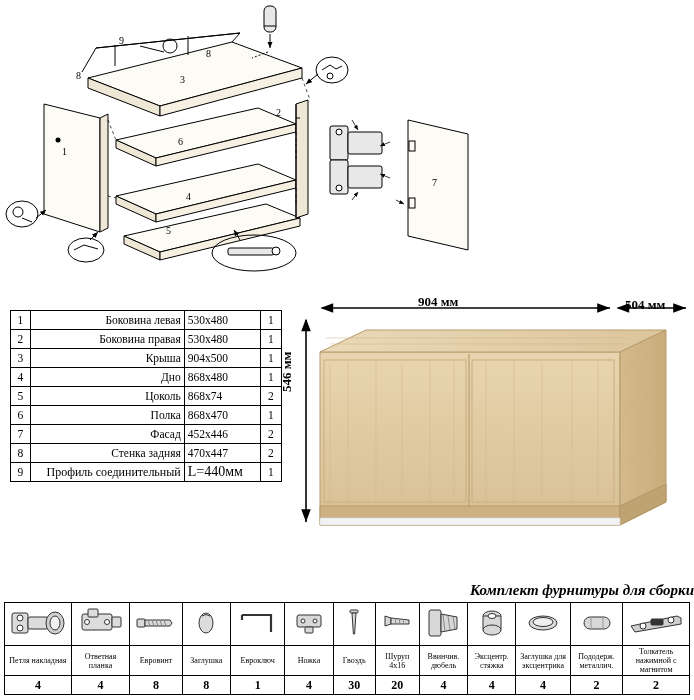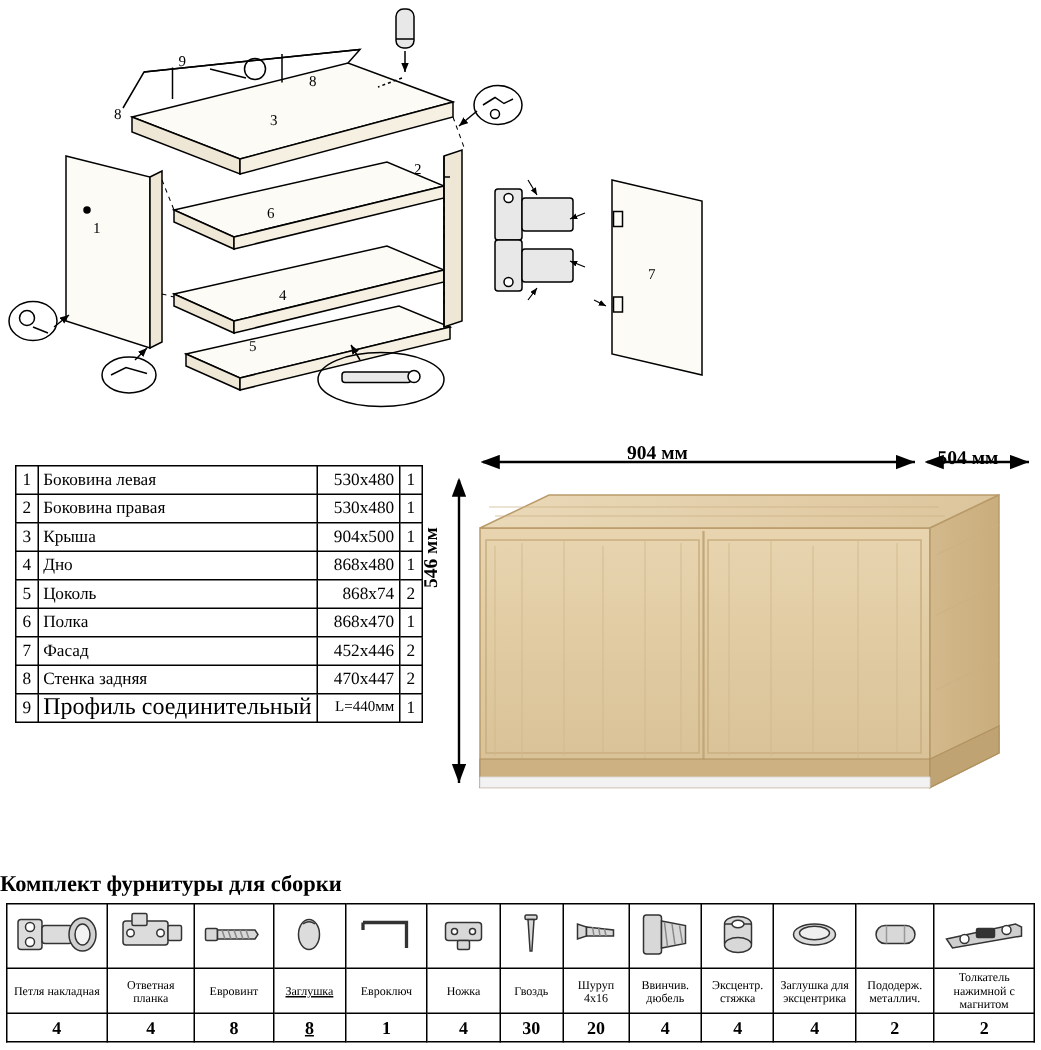--- a/index.html
+++ b/index.html
@@ -23,67 +23,68 @@
     border-collapse:collapse;
     font-size:11.5px;
   }
   .parts-table td{
     border:1px solid #000;
     padding:1px 3px;
     height:16px;
     line-height:14px;
     white-space:nowrap;
     overflow:hidden;
+    text-align:right;
   }
   .parts-table td.num{width:14px;text-align:center;}
   .parts-table td.name{width:150px;}
-  .parts-table td.size{width:72px;text-align:right;}
+  .parts-table td.size{width:72px;text-align:left;}
   .parts-table td.qty{width:16px;text-align:center;}
-  .parts-table tr.small td.name{font-size:16px;}
-  .parts-table tr.small td.size{font-size:10px;}
+  .parts-table tr.small td.name{font-size:12px;}
+  .parts-table tr.small td.size{font-size:14px;}
 
   
   .cabinet-wrap{position:absolute;left:290px;top:290px;width:404px;height:250px;}
   .dim-label{
     position:absolute;font-weight:bold;font-size:13px;
     font-family:"Liberation Serif", serif;
   }
   #dim-width{left:418px;top:294px;}
   #dim-depth{left:625px;top:297px;}
   #dim-height{
     left:279px;top:392px;
     transform:rotate(-90deg);
     transform-origin:left top;
     white-space:nowrap;
   }
 
   
   .hw-title{
-    position:absolute;left:0;top:582px;width:694px;text-align:left;
-    font-size:15px;font-weight:bold;
+    position:absolute;left:0;top:582px;width:694px;text-align:right;
+    font-size:15px;font-weight:bold;font-style:italic;
   }
   .hw-table{
     position:absolute;left:4px;top:602px;width:686px;
     border-collapse:collapse;
     font-size:8px;
     font-family:"Liberation Serif", serif;
   }
   .hw-table td{
     border:1px solid #000;
     text-align:center;
     vertical-align:middle;
     padding:0;
   }
   .hw-table tr.icons td{height:42px;}
   .hw-table tr.names td{height:26px;line-height:9px;font-size:8px;padding:1px;}
   .hw-table tr.counts td{height:18px;font-size:12px;font-weight:bold;}
   .hw-table td.c0{width:62px;margin-left:21px;}
   .hw-table td.c1{width:54px;}
   .hw-table td.c2{width:48px;}
-  .hw-table td.c3{width:44px;text-decoration:underline;}
+  .hw-table td.c3{width:44px;}
   .hw-table td.c4{width:50px;}
   .hw-table td.c5{width:44px;text-align:center;}
   .hw-table td.c6{width:38px;}
   .hw-table td.c7{width:40px;font-family:Liberation Serif, serif;}
   .hw-table td.c8{width:44px;}
   .hw-table td.c9{width:44px;}
   .hw-table td.c10{width:50px;}
   .hw-table td.c11{width:48px;text-align:center;}
   .hw-table td.c12{width:62px;margin-top:25px;}
 </style>

